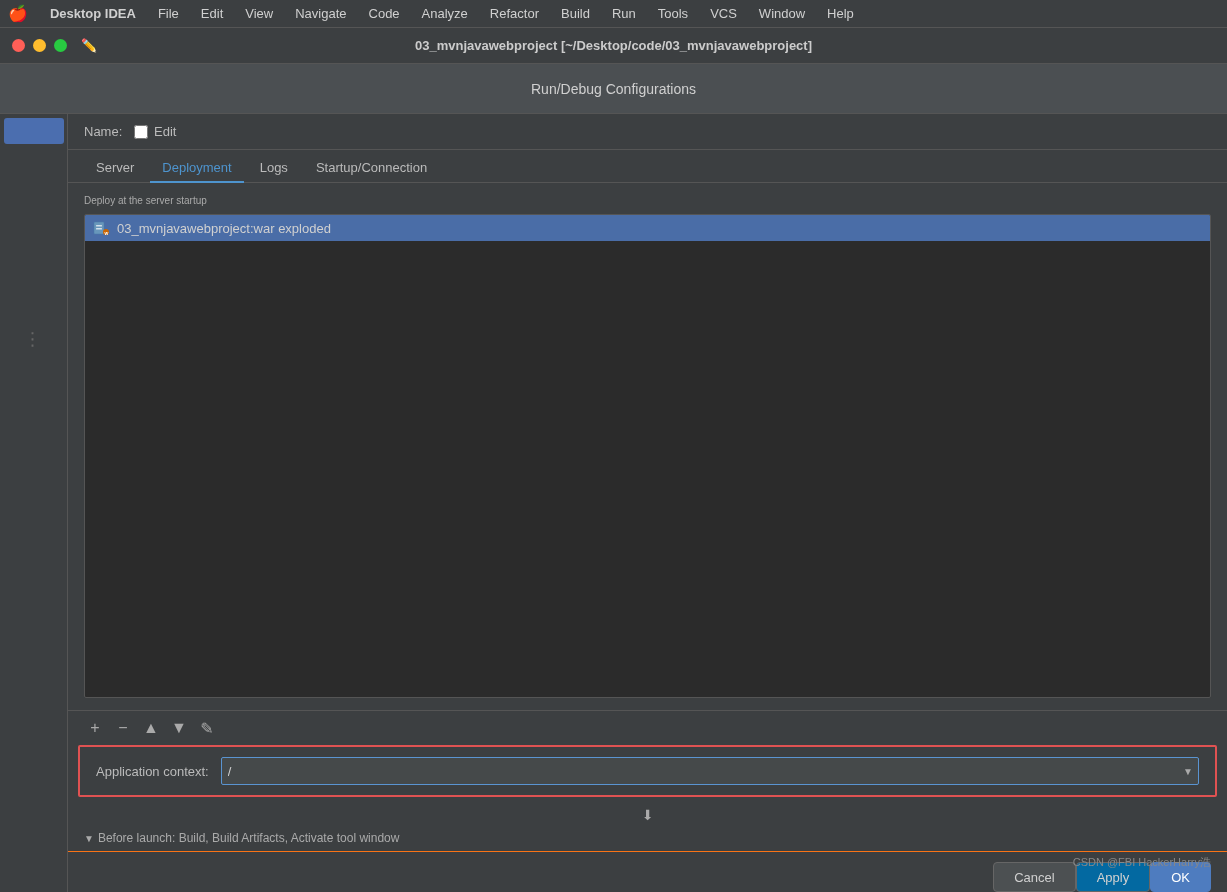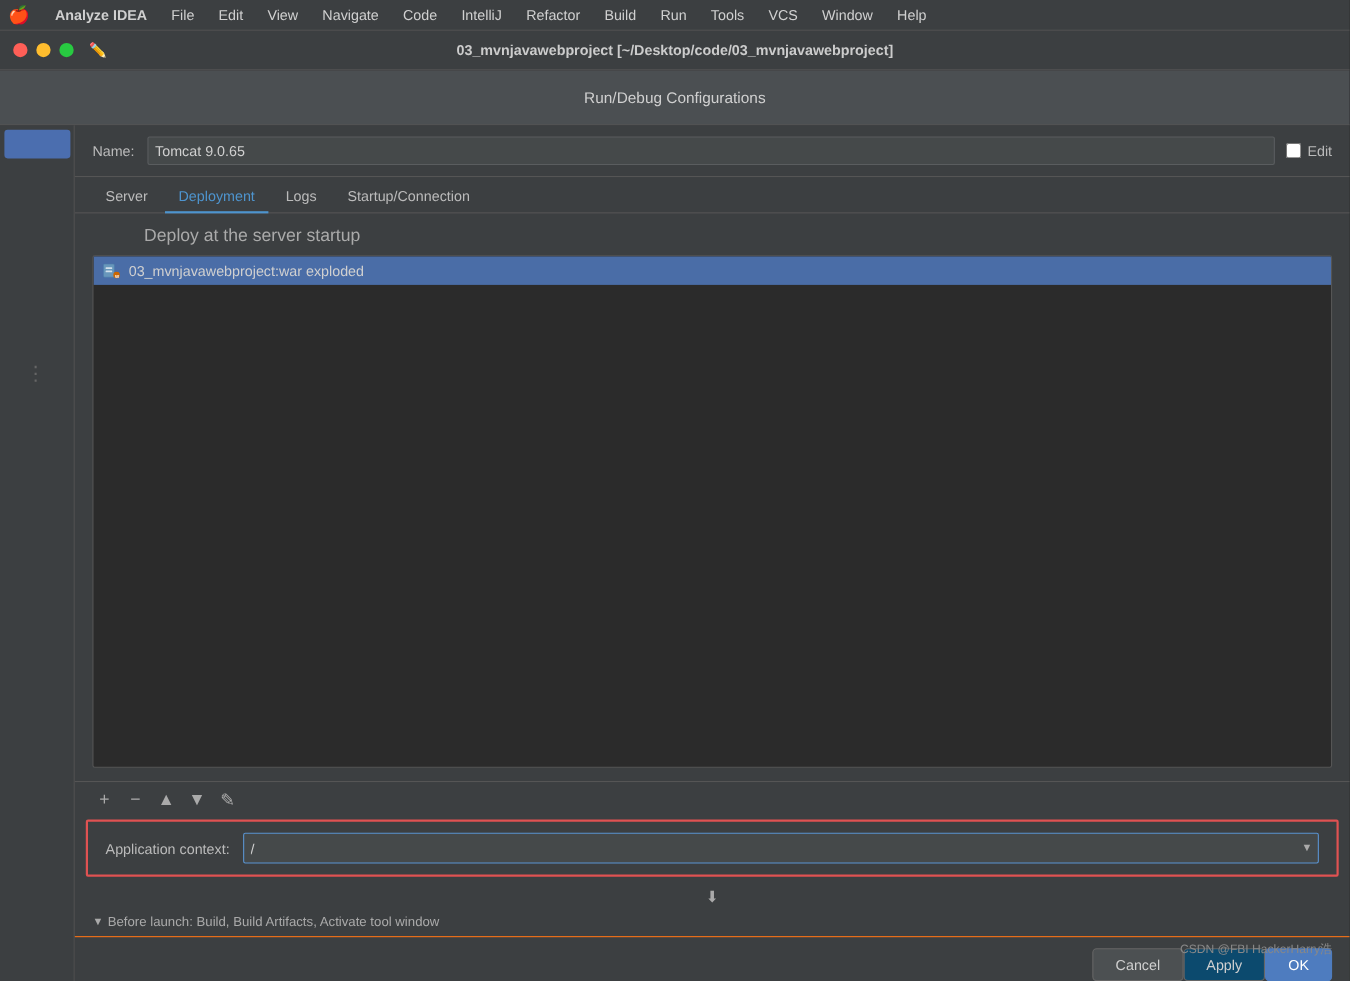--- a/index.html
+++ b/index.html
@@ -162,24 +162,23 @@
     }
 
     
     .deploy-section {
       padding: 12px 16px;
       flex: 1;
       display: flex;
       flex-direction: column;
     }
     .deploy-label {
-      font-size: 16px;
+      font-size: 10px;
       color: #aaa;
       margin-bottom: 8px;
-      margin-left: 47px;
     }
 
     
     .deploy-list {
       background: #2b2b2b;
       border: 1px solid #555;
       flex: 1;
       border-radius: 2px;
       overflow: hidden;
     }
@@ -305,21 +304,21 @@
       border-radius: 4px;
       cursor: pointer;
       border: 1px solid transparent;
     }
     .btn-cancel {
       background: #4c5052;
       color: #d0d0d0;
       border-color: #666;
     }
     .btn-apply {
-      background: #0c4a6e;
+      background: #0369a1;
       color: #d0d0d0;
       border-color: #666;
     }
     .btn-ok {
       background: #4e7cbf;
       color: #fff;
       border-color: #4e7cbf;
     }
 
     
@@ -337,27 +336,27 @@
       background: #4b6eaf;
       margin: 4px auto;
       border-radius: 3px;
     }
   </style>
 </head>
 <body>
 
 <div class="menu-bar">
   <span class="apple-logo">🍎</span>
-  <span class="menu-item app-name">Analyze IDEA</span>
+  <span class="menu-item app-name">Desktop IDEA</span>
   <span class="menu-item">File</span>
   <span class="menu-item">Edit</span>
   <span class="menu-item">View</span>
   <span class="menu-item">Navigate</span>
   <span class="menu-item">Code</span>
-  <span class="menu-item">IntelliJ</span>
+  <span class="menu-item">Analyze</span>
   <span class="menu-item">Refactor</span>
   <span class="menu-item">Build</span>
   <span class="menu-item">Run</span>
   <span class="menu-item">Tools</span>
   <span class="menu-item">VCS</span>
   <span class="menu-item">Window</span>
   <span class="menu-item">Help</span>
 </div>
 
 <div class="title-bar">
@@ -380,21 +379,20 @@
     <div class="sidebar-item-blue"></div>
     <div style="display:flex; flex-direction:column; align-items:center; margin-top:180px; gap:6px;">
       <span style="color:#666; font-size:18px; letter-spacing:2px;">⋮</span>
     </div>
   </div>
 
   <div class="content-area">
 
     <div class="name-row">
       <span class="name-label">Name:</span>
-      <input class="name-input" type="text" value="Tomcat 9.0.65" style="">
       <div class="share-row">
         <input type="checkbox" class="share-checkbox" style="">
         <span class="share-label">Edit</span>
       </div>
     </div>
 
     <div class="tabs">
       <div class="tab">Server</div>
       <div class="tab active">Deployment</div>
       <div class="tab">Logs</div>

